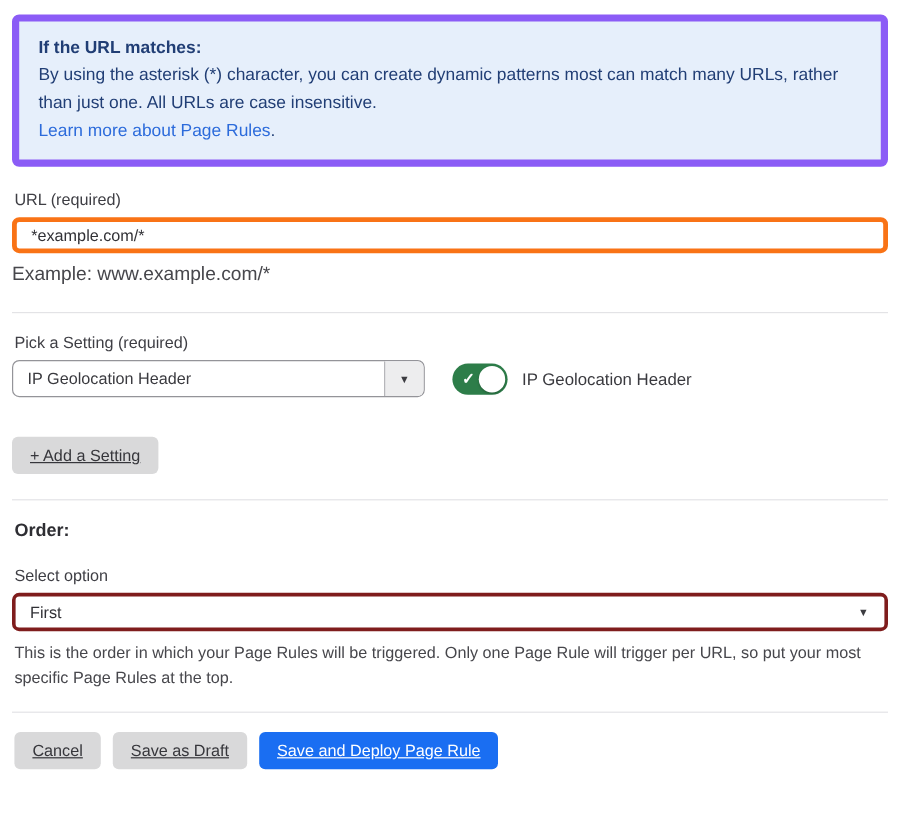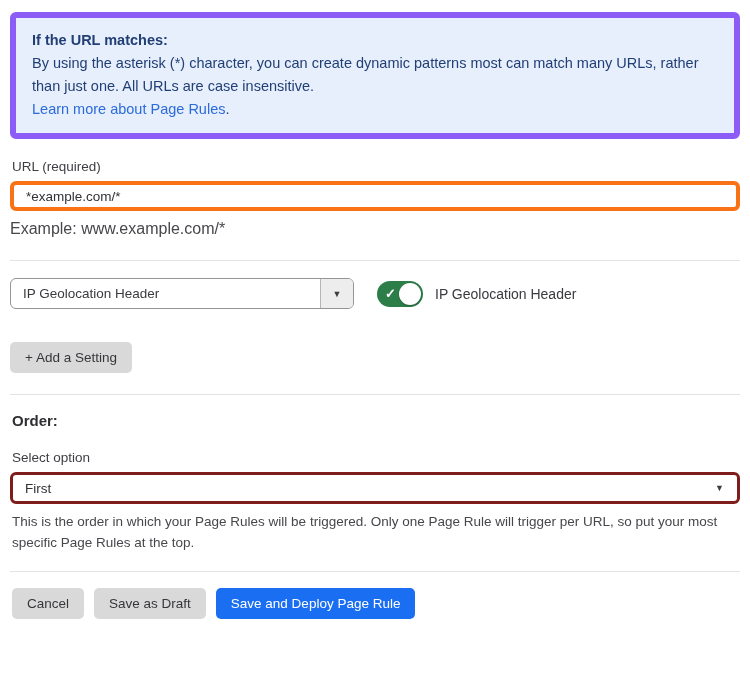--- a/index.html
+++ b/index.html
@@ -142,20 +142,21 @@
     display: inline-flex;
     align-items: center;
     justify-content: center;
     height: 31px;
     padding: 0 15px;
     border: none;
     border-radius: 5px;
     font-size: 13.5px;
     font-family: "Liberation Sans", sans-serif;
     cursor: pointer;
+    text-decoration: underline;
   }
   .btn-gray { background: #d9d9da; color: #36363b; }
   .btn-blue { background: #1a6ef2; color: #ffffff; }
 
   .add-setting { margin-top: 33px; }
 
   .order-select {
     position: relative;
     width: 100%;
     height: 32px;
@@ -199,20 +200,21 @@
     <div><span class="info-link">Learn more about Page Rules</span><span class="info-link-suffix">.</span></div>
   </div>
 
   <div class="field-label">URL (required)</div>
   <input class="text-input" type="text" value="*example.com/*" style="">
   <div class="helper-text">Example: www.example.com/*</div>
 
   <hr class="divider">
 
 
+  <div class="field-label">Pick a Setting (required)</div>
   <div class="setting-row">
     <div class="setting-picker">
       <div class="setting-picker-value">IP Geolocation Header</div>
       <div class="setting-picker-arrow">
           <span>▼</span>
         </div>
     </div>
     <div class="toggle-wrap">
       <div class="toggle">
         <span class="toggle-check">✓</span>

